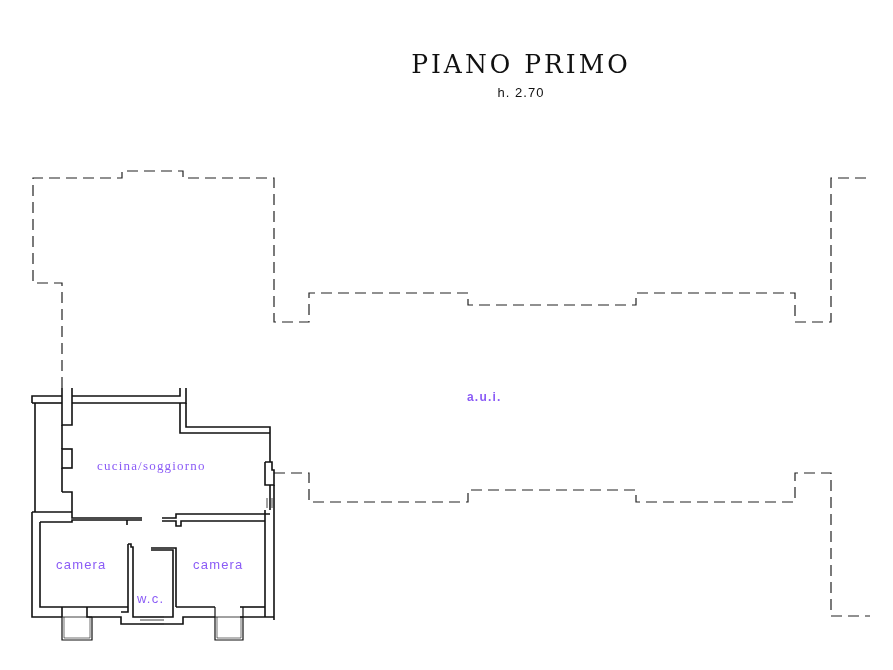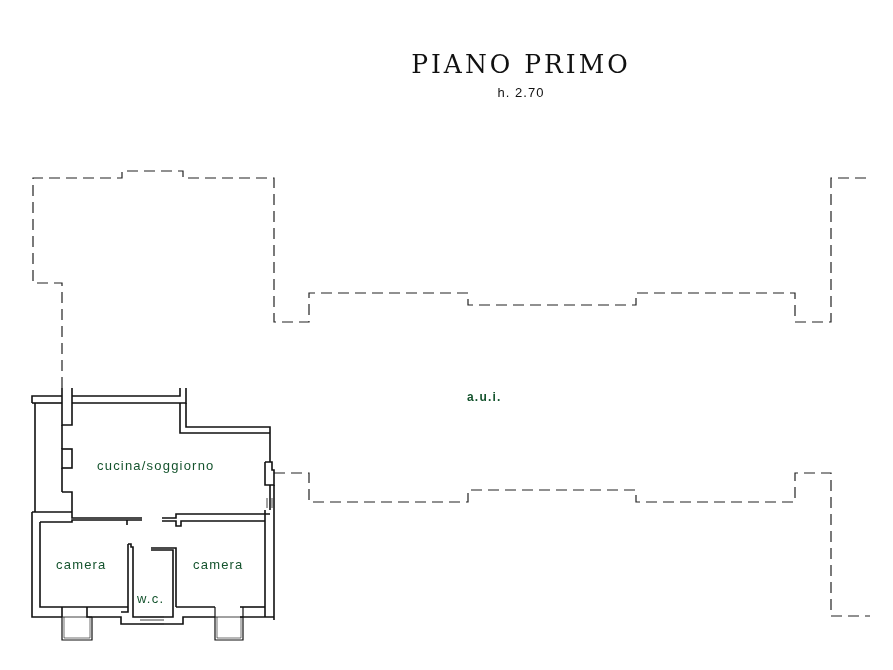--- a/index.html
+++ b/index.html
@@ -9,21 +9,21 @@
       font-family: "DejaVu Serif", "Liberation Serif", serif; font-size: 25px; letter-spacing: 3px;
       color: #111; font-weight: normal; transform: scaleY(1.05);
     }
     .subtitle {
       position: absolute; left: 0; width: 1042px; top: 85px; text-align: center;
       font-family: "Liberation Sans", sans-serif; font-size: 13px; letter-spacing: 1px; color: #111;
     }
     svg.plan { position: absolute; left: 0; top: 0; }
     .room-label {
       position: absolute; font-family: "Liberation Sans", sans-serif; font-size: 13px;
-      letter-spacing: 1.2px; color: #14532d; white-space: nowrap;
+      letter-spacing: 1.2px; color: #8b5cf6; white-space: nowrap;
     }
   </style>
 </head>
 <body>
 
 <div class="title">PIANO PRIMO</div>
 <div class="subtitle">h. 2.70</div>
 
 <svg class="plan" width="893" height="670" viewBox="0 0 893 670">
 
@@ -94,17 +94,17 @@
     <polyline points="62,617 62,640 92,640 92,617" stroke-width="1.2"></polyline>
     <polyline points="64,617 64,638 90,638 90,617" stroke-width="0.6"></polyline>
 
     <polyline points="215,607 215,640 243,640 243,607" stroke-width="1.2"></polyline>
     <polyline points="217,617 217,638 241,638 241,617" stroke-width="0.6"></polyline>
     <line x1="215" y1="617" x2="243" y2="617" stroke-width="0.8"></line>
     <line x1="62" y1="617" x2="92" y2="617" stroke-width="0.8"></line>
   </g>
 </svg>
 
-<div class="room-label" style="left:97px; top:458px;">cucina/soggiorno</div>
+<div class="room-label" style="left:97px; top:458px;font-family:Liberation Serif, serif;">cucina/soggiorno</div>
 <div class="room-label" style="left:56px; top:557px;">camera</div>
 <div class="room-label" style="left:137px; top:577px;margin-top:14px;">w.c.</div>
 <div class="room-label" style="left:193px; top:557px;">camera</div>
 <div class="room-label" style="left:467px; top:390px; font-weight:bold; font-size:12px;">a.u.i.</div>
 
 </body></html>

